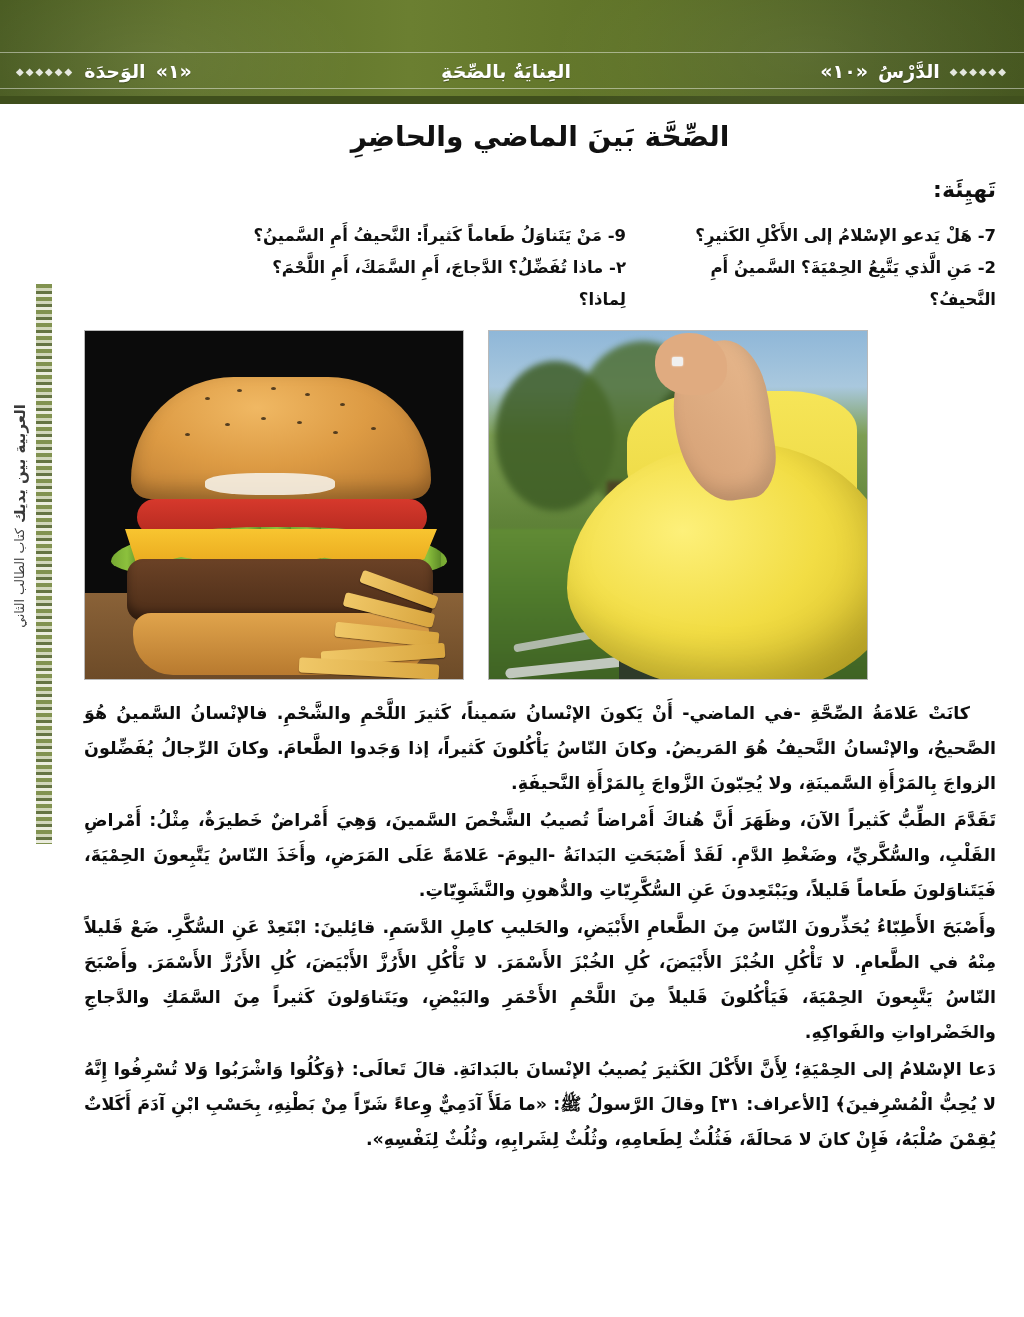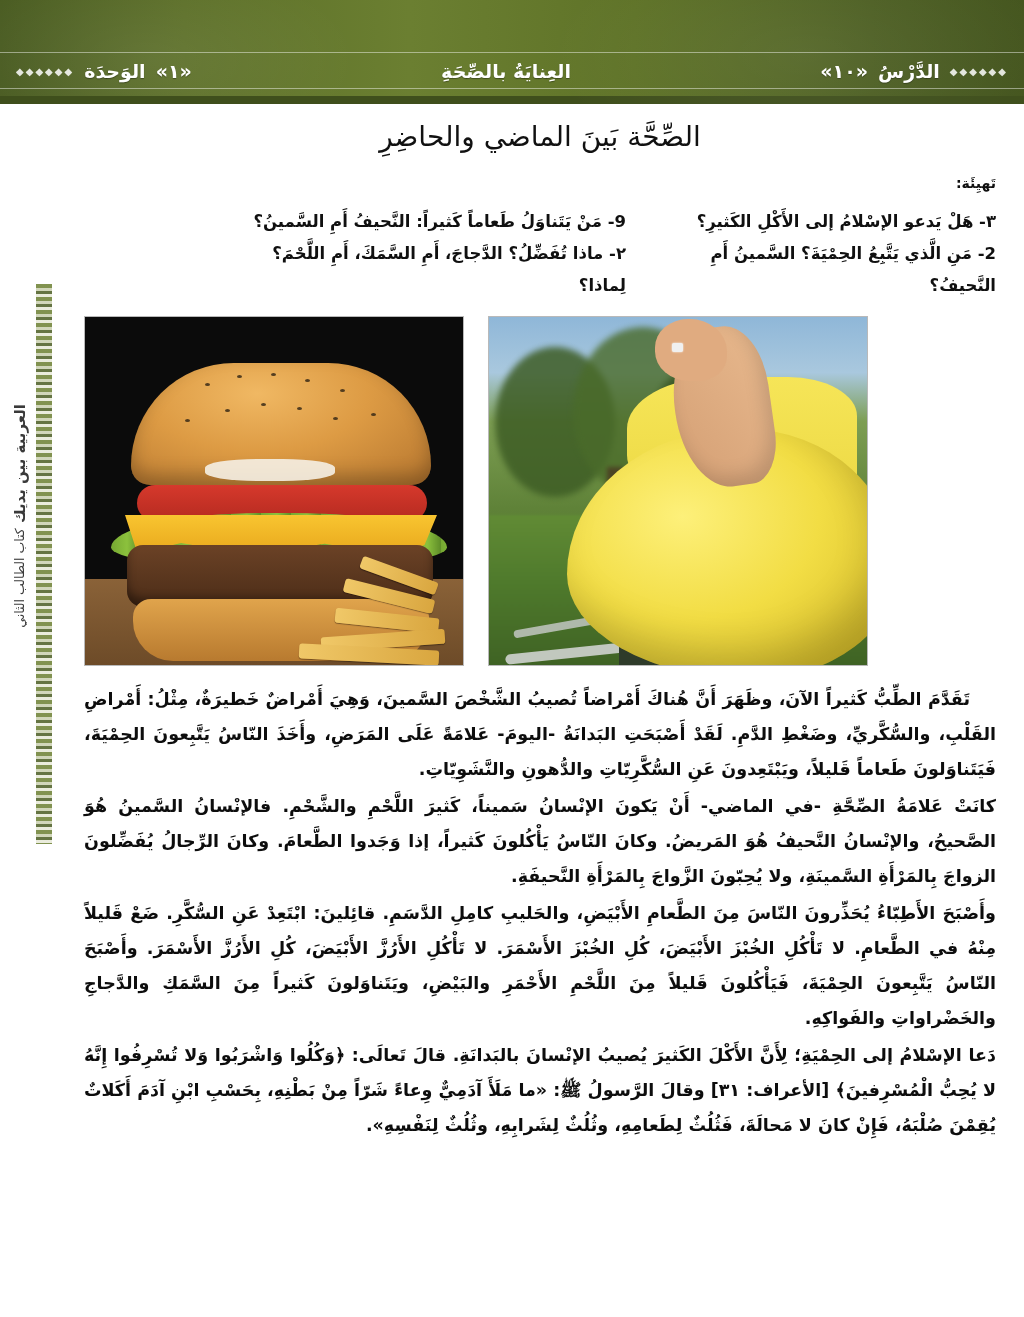--- a/index.html
+++ b/index.html
@@ -123,28 +123,28 @@
     position: absolute;
     top: 112px;
     right: 28px;
     width: 912px;
     color: #101010;
   }
 
   .doc-title {
     text-align: center;
     font-size: 28px;
-    font-weight: normal;
+    font-weight: bold;
     color: #111;
     margin: 8px 0 18px 0;
     letter-spacing: 0.3px;
   }
 
   .intro-line {
-    font-size: 14px;
+    font-size: 22px;
     font-weight: bold;
     line-height: 1.75;
     margin: 0 0 2px 0;
   }
 
   .questions {
     display: flex;
     flex-direction: row;
     justify-content: flex-start;
     gap: 40px;
@@ -389,21 +389,21 @@
 </div>
 
 <div class="content">
 
   <div class="doc-title">الصِّحَّة بَينَ الماضي والحاضِرِ</div>
 
   <div class="intro-line">تَهيِئَة:</div>
 
   <div class="questions">
     <div class="q-col left">
-      <div>٣- هَلْ يَدعو الإسْلامُ إلى الأَكْلِ الكَثيرِ؟</div>
+      <div>7- هَلْ يَدعو الإسْلامُ إلى الأَكْلِ الكَثيرِ؟</div>
       <div>2- مَنِ الَّذي يَتَّبِعُ الحِمْيَةَ؟ السَّمينُ أَمِ النَّحيفُ؟</div>
     </div>
     <div class="q-col right">
       <div>9- مَنْ يَتَناوَلُ طَعاماً كَثيراً: النَّحيفُ أَمِ السَّمينُ؟</div>
       <div>٢- ماذا تُفَضِّلُ؟ الدَّجاجَ، أَمِ السَّمَكَ، أَمِ اللَّحْمَ؟ لِماذا؟</div>
     </div>
   </div>
 
   <div class="img-row">
 
@@ -446,19 +446,19 @@
       <div class="shirt-top"></div>
       <div class="belly"></div>
       <div class="arm"></div>
       <div class="hand"></div>
       <div class="ring"></div>
     </div>
 
   </div>
 
   <div class="body-text">
+    <p>كانَتْ عَلامَةُ الصِّحَّةِ -في الماضي- أَنْ يَكونَ الإنْسانُ سَميناً، كَثيرَ اللَّحْمِ والشَّحْمِ. فالإنْسانُ السَّمينُ هُوَ الصَّحيحُ، والإنْسانُ النَّحيفُ هُوَ المَريضُ. وكانَ النّاسُ يَأْكُلونَ كَثيراً، إذا وَجَدوا الطَّعامَ. وكانَ الرِّجالُ يُفَضِّلونَ الزواجَ بِالمَرْأَةِ السَّمينَةِ، ولا يُحِبّونَ الزَّواجَ بِالمَرْأَةِ النَّحيفَةِ.</p>
     <p>تَقَدَّمَ الطِّبُّ كَثيراً الآنَ، وظَهَرَ أَنَّ هُناكَ أَمْراضاً تُصيبُ الشَّخْصَ السَّمينَ، وَهِيَ أَمْراضٌ خَطيرَةٌ، مِثْلُ: أَمْراضِ القَلْبِ، والسُّكَّريِّ، وضَغْطِ الدَّمِ. لَقَدْ أَصْبَحَتِ البَدانَةُ -اليومَ- عَلامَةً عَلَى المَرَضِ، وأَخَذَ النّاسُ يَتَّبِعونَ الحِمْيَةَ، فَيَتَناوَلونَ طَعاماً قَليلاً، ويَبْتَعِدونَ عَنِ السُّكَّرِيّاتِ والدُّهونِ والنَّشَوِيّاتِ.</p>
-    <p>كانَتْ عَلامَةُ الصِّحَّةِ -في الماضي- أَنْ يَكونَ الإنْسانُ سَميناً، كَثيرَ اللَّحْمِ والشَّحْمِ. فالإنْسانُ السَّمينُ هُوَ الصَّحيحُ، والإنْسانُ النَّحيفُ هُوَ المَريضُ. وكانَ النّاسُ يَأْكُلونَ كَثيراً، إذا وَجَدوا الطَّعامَ. وكانَ الرِّجالُ يُفَضِّلونَ الزواجَ بِالمَرْأَةِ السَّمينَةِ، ولا يُحِبّونَ الزَّواجَ بِالمَرْأَةِ النَّحيفَةِ.</p>
     <p>وأَصْبَحَ الأَطِبّاءُ يُحَذِّرونَ النّاسَ مِنَ الطَّعامِ الأَبْيَضِ، والحَليبِ كامِلِ الدَّسَمِ. قائِلينَ: ابْتَعِدْ عَنِ السُّكَّرِ. ضَعْ قَليلاً مِنْهُ في الطَّعامِ. لا تَأْكُلِ الخُبْزَ الأَبْيَضَ، كُلِ الخُبْزَ الأَسْمَرَ. لا تَأْكُلِ الأَرُزَّ الأَبْيَضَ، كُلِ الأَرُزَّ الأَسْمَرَ. وأَصْبَحَ النّاسُ يَتَّبِعونَ الحِمْيَةَ، فَيَأْكُلونَ قَليلاً مِنَ اللَّحْمِ الأَحْمَرِ والبَيْضِ، ويَتَناوَلونَ كَثيراً مِنَ السَّمَكِ والدَّجاجِ والخَضْراواتِ والفَواكِهِ.</p>
     <p>دَعا الإسْلامُ إلى الحِمْيَةِ؛ لِأَنَّ الأَكْلَ الكَثيرَ يُصيبُ الإنْسانَ بالبَدانَةِ. قالَ تَعالَى: ﴿وَكُلُوا وَاشْرَبُوا وَلا تُسْرِفُوا إِنَّهُ لا يُحِبُّ الْمُسْرِفينَ﴾ [الأعراف: ٣١] وقالَ الرَّسولُ ﷺ: «ما مَلَأَ آدَمِيٌّ وِعاءً شَرّاً مِنْ بَطْنِهِ، بِحَسْبِ ابْنِ آدَمَ أَكَلاتٌ يُقِمْنَ صُلْبَهُ، فَإِنْ كانَ لا مَحالَةَ، فَثُلُثٌ لِطَعامِهِ، وثُلُثٌ لِشَرابِهِ، وثُلُثٌ لِنَفْسِهِ».</p>
   </div>
 
 </div>
 
 </body></html>

